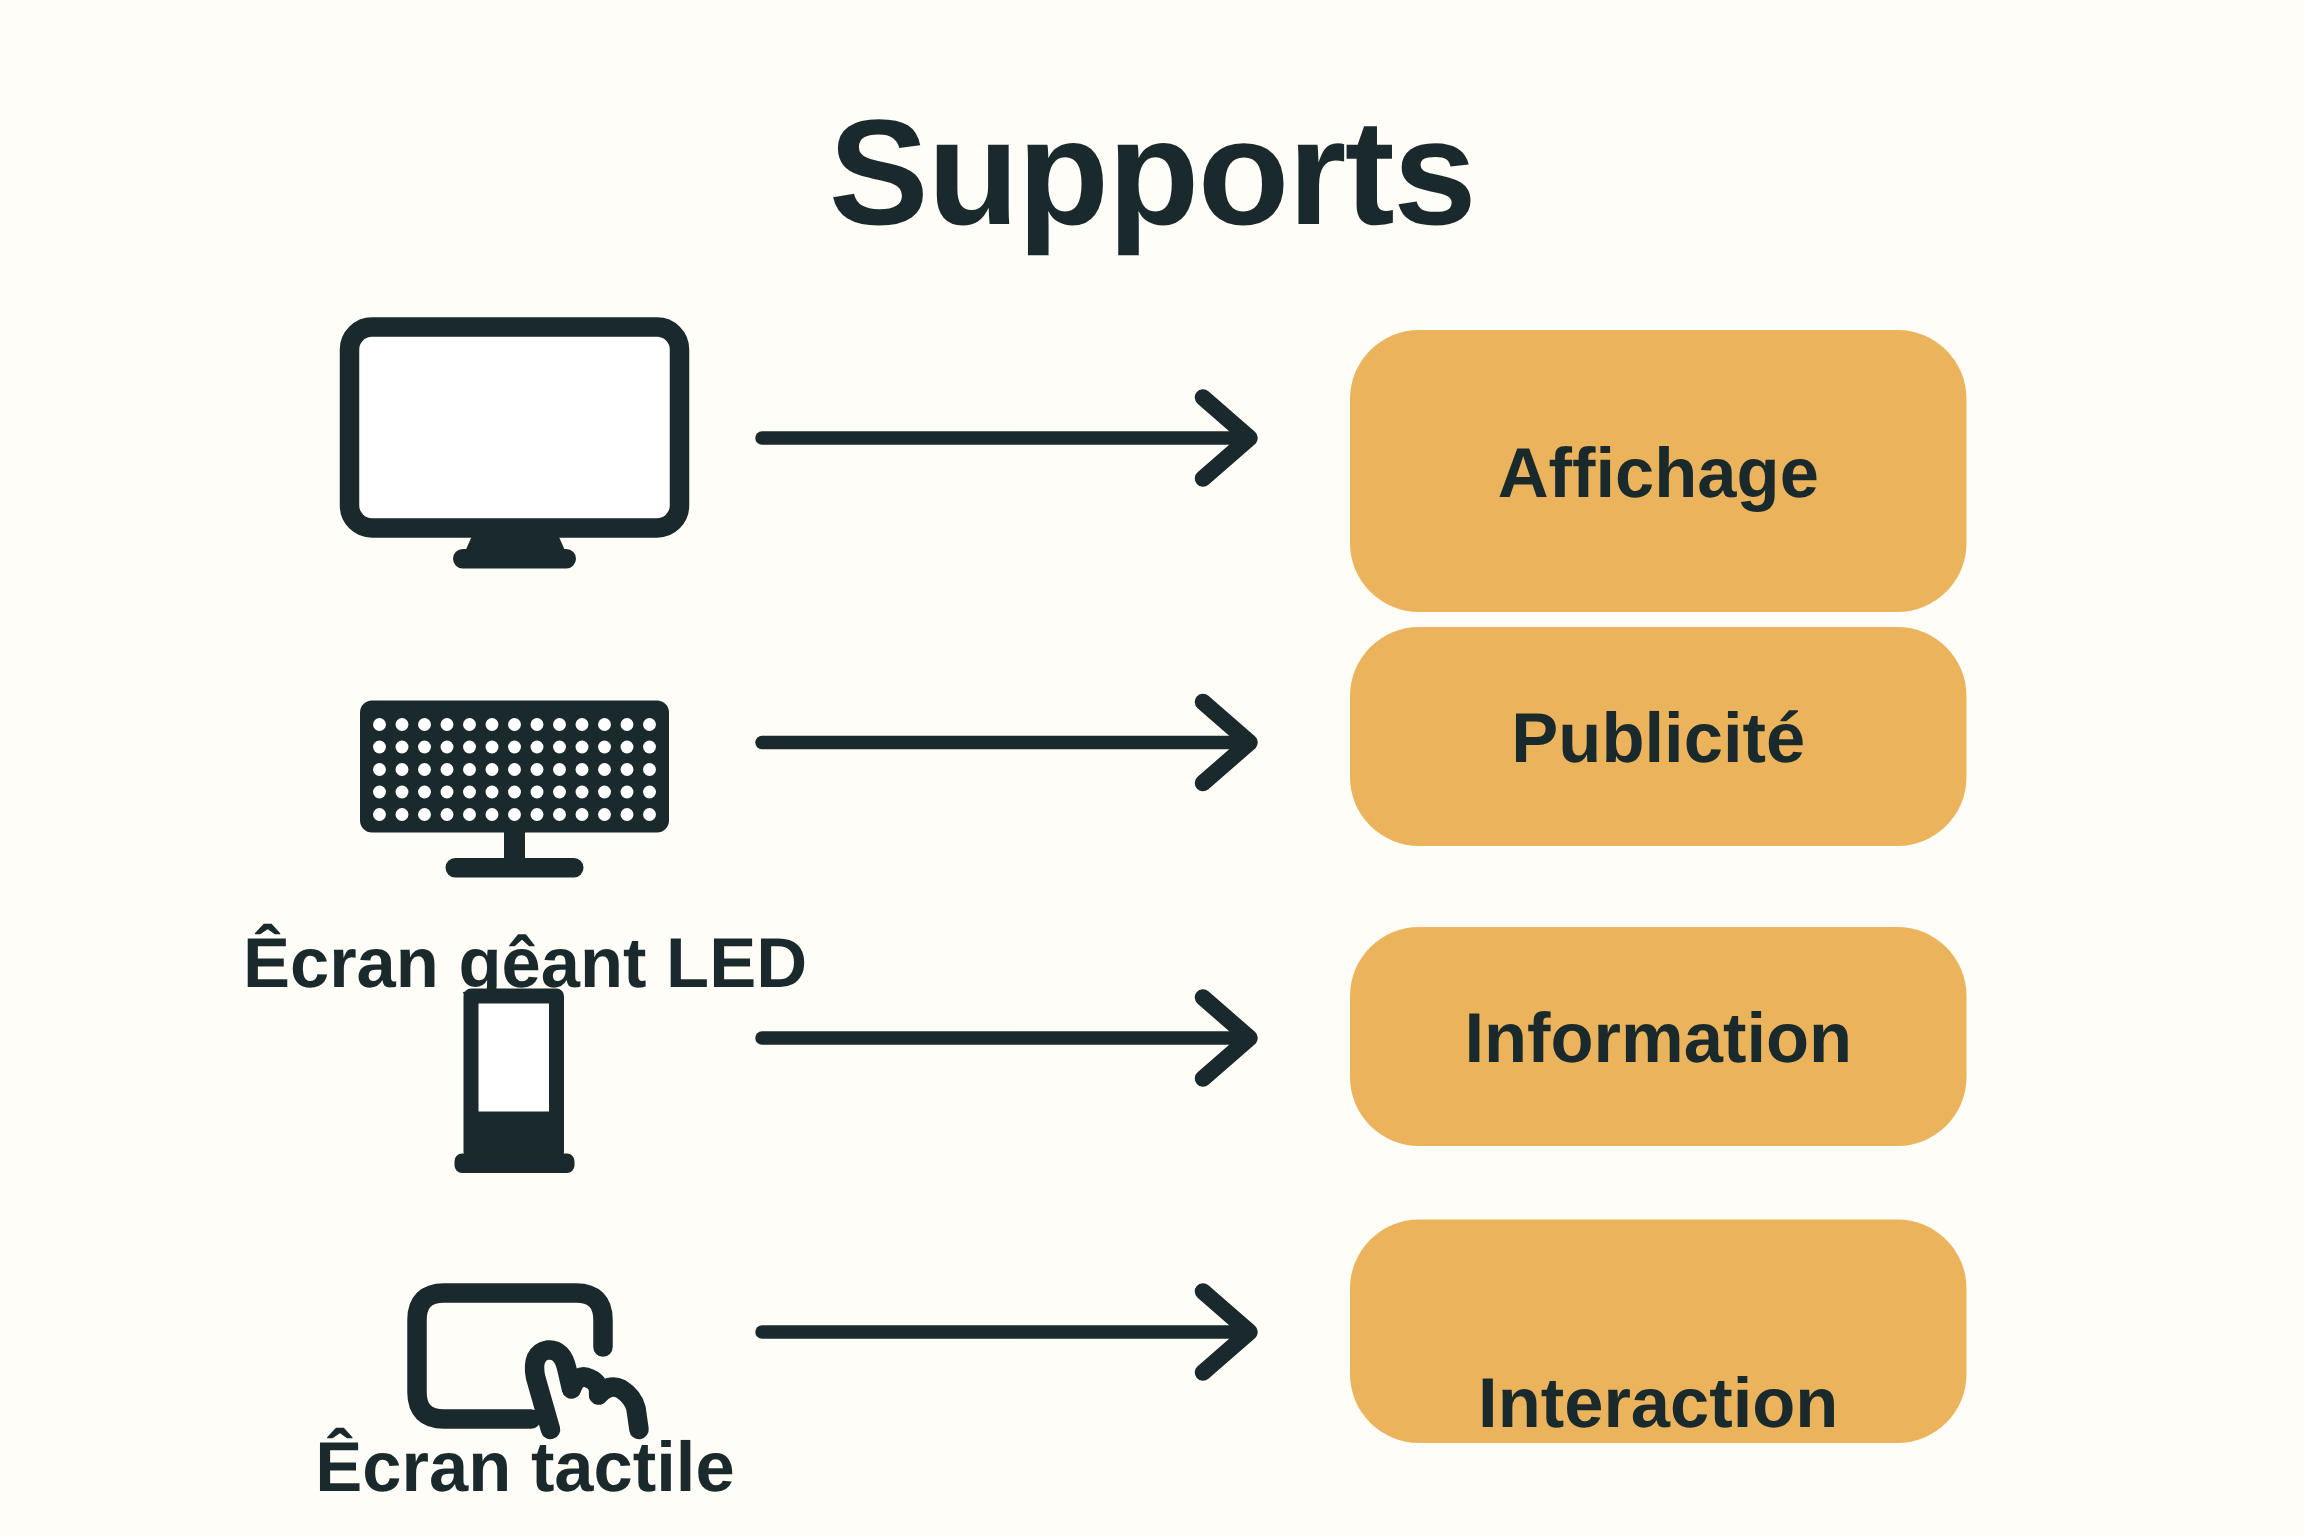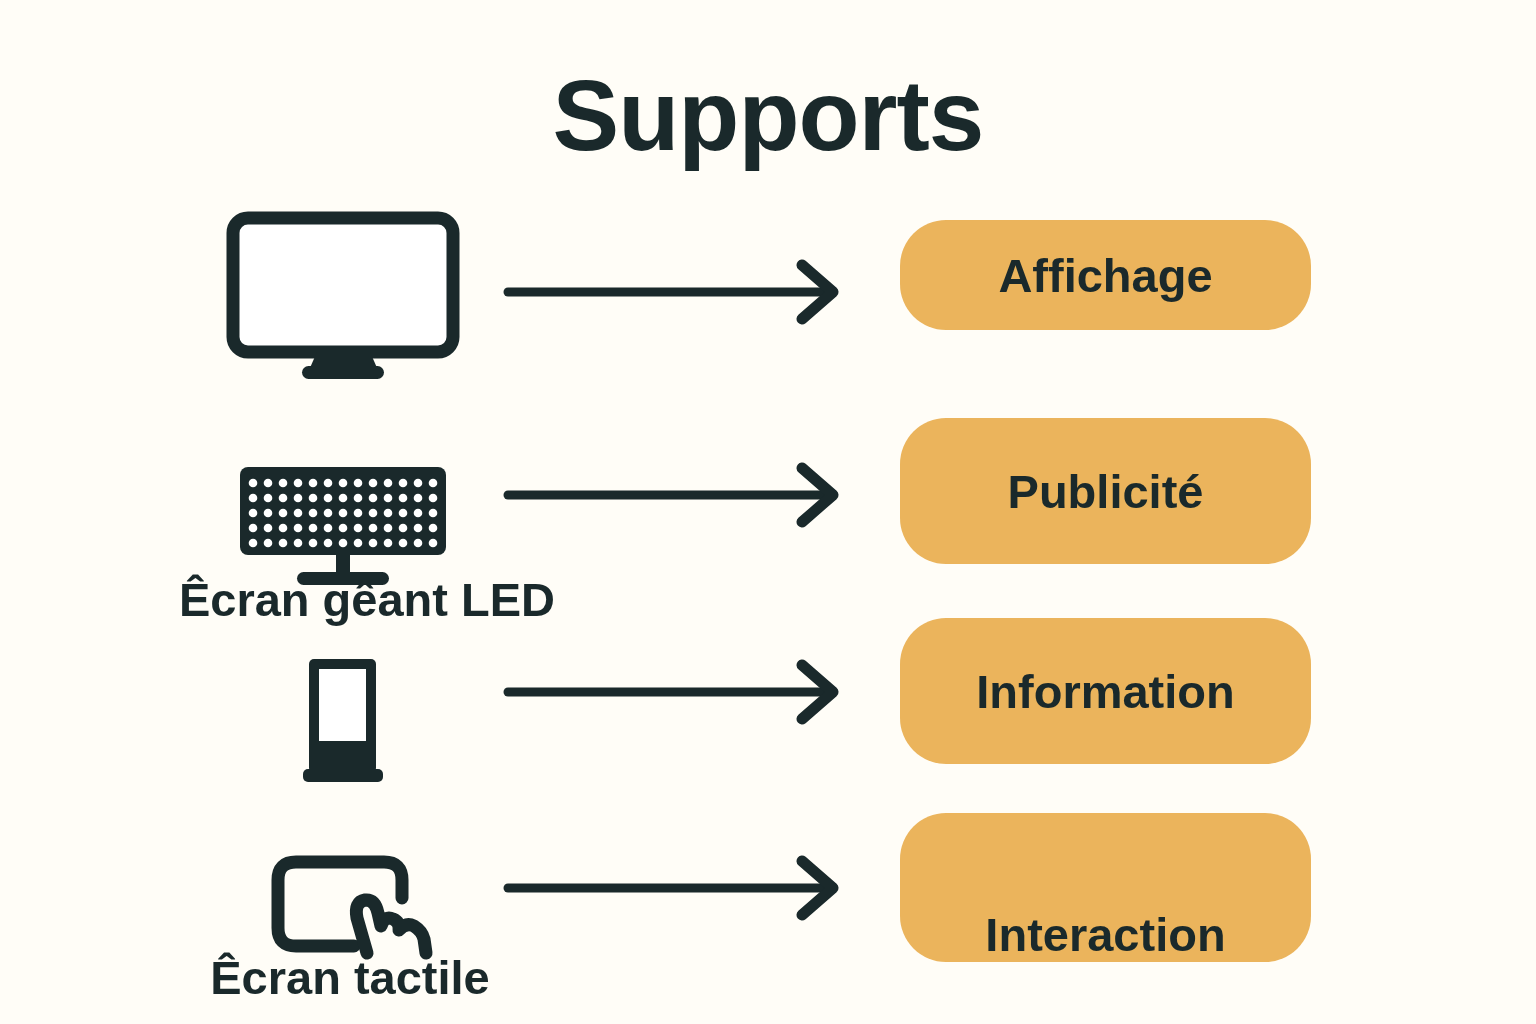--- a/index.html
+++ b/index.html
@@ -45,21 +45,21 @@
     <svg viewBox="0 0 235 170" xmlns="http://www.w3.org/2000/svg">
       <rect x="8" y="8" width="220" height="134" rx="15" fill="#ffffff" stroke="currentColor" stroke-width="13"></rect>
       <path d="M92 142 L145 142 L153 160 L84 160 Z" fill="currentColor"></path>
       <rect x="77" y="156" width="82" height="13" rx="6.5" fill="currentColor"></rect>
     </svg>
   </div>
   <svg class="arrow" style="top:257px;" viewBox="0 0 340 70" xmlns="http://www.w3.org/2000/svg">
     <line x1="8" y1="35" x2="322" y2="35" stroke="currentColor" stroke-width="9" stroke-linecap="round"></line>
     <polyline points="302,8 333,35 302,62" fill="none" stroke="currentColor" stroke-width="11" stroke-linecap="round" stroke-linejoin="round"></polyline>
   </svg>
-  <div class="category-box" style="top:220px;height:110px;">
+  <div class="category-box" style="top:220px;height:188px;">
     <span>Affichage</span>
   </div>
 
   <div class="icon" style="left:240px;top:460px;width:206px;height:130px;">
     <svg viewBox="0 0 206 130" xmlns="http://www.w3.org/2000/svg">
       <rect x="0" y="7" width="206" height="88" rx="8" fill="currentColor"></rect>
       <g>
           <circle cx="13" cy="23" r="4.3" fill="#ffffff"></circle>
           <circle cx="28" cy="23" r="4.3" fill="#ffffff"></circle>
           <circle cx="43" cy="23" r="4.3" fill="#ffffff"></circle>
@@ -123,21 +123,21 @@
           <circle cx="133" cy="83" r="4.3" fill="#ffffff"></circle>
           <circle cx="148" cy="83" r="4.3" fill="#ffffff"></circle>
           <circle cx="163" cy="83" r="4.3" fill="#ffffff"></circle>
           <circle cx="178" cy="83" r="4.3" fill="#ffffff"></circle>
           <circle cx="193" cy="83" r="4.3" fill="#ffffff"></circle>
         </g>
       <rect x="96" y="93" width="14" height="22" fill="currentColor"></rect>
       <rect x="57" y="112" width="92" height="13" rx="6.5" fill="currentColor"></rect>
     </svg>
   </div>
-  <div class="device-label" style="top:572px;text-align:right;">Êcran gêant LED</div>
+  <div class="device-label" style="top:614px;">Êcran gêant LED</div>
   <svg class="arrow" style="top:460px;" viewBox="0 0 340 70" xmlns="http://www.w3.org/2000/svg">
     <line x1="8" y1="35" x2="322" y2="35" stroke="currentColor" stroke-width="9" stroke-linecap="round"></line>
     <polyline points="302,8 333,35 302,62" fill="none" stroke="currentColor" stroke-width="11" stroke-linecap="round" stroke-linejoin="round"></polyline>
   </svg>
   <div class="category-box" style="top:418px;height:146px;">
     <span>Publicité</span>
   </div>
 
   <div class="icon" style="left:298px;top:653px;width:90px;height:135px;">
     <svg viewBox="0 0 90 135" xmlns="http://www.w3.org/2000/svg">

